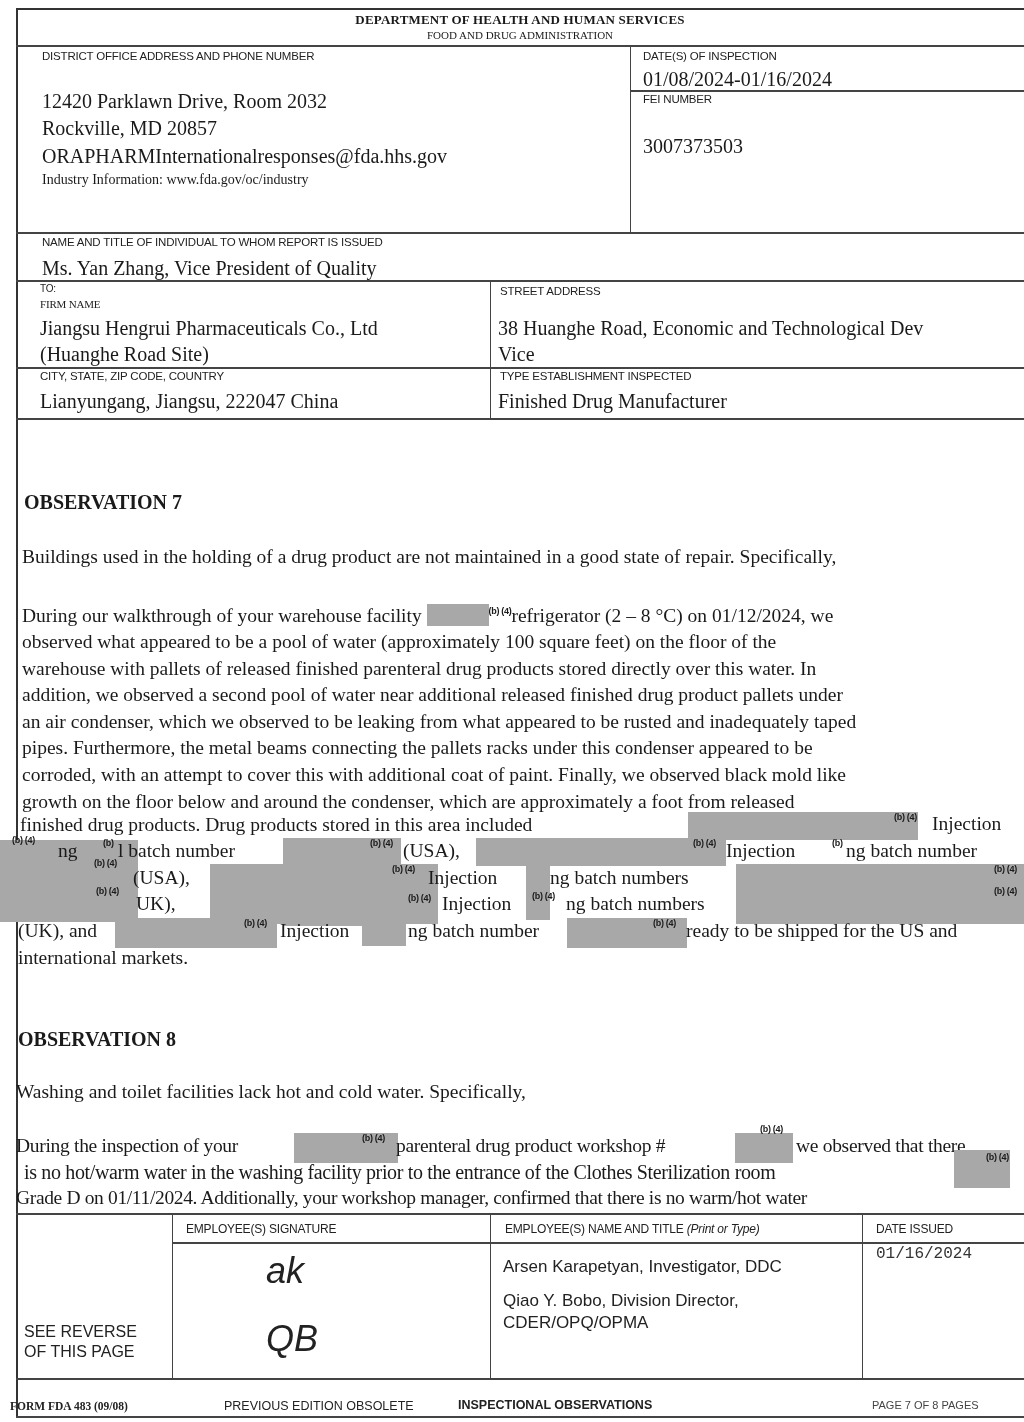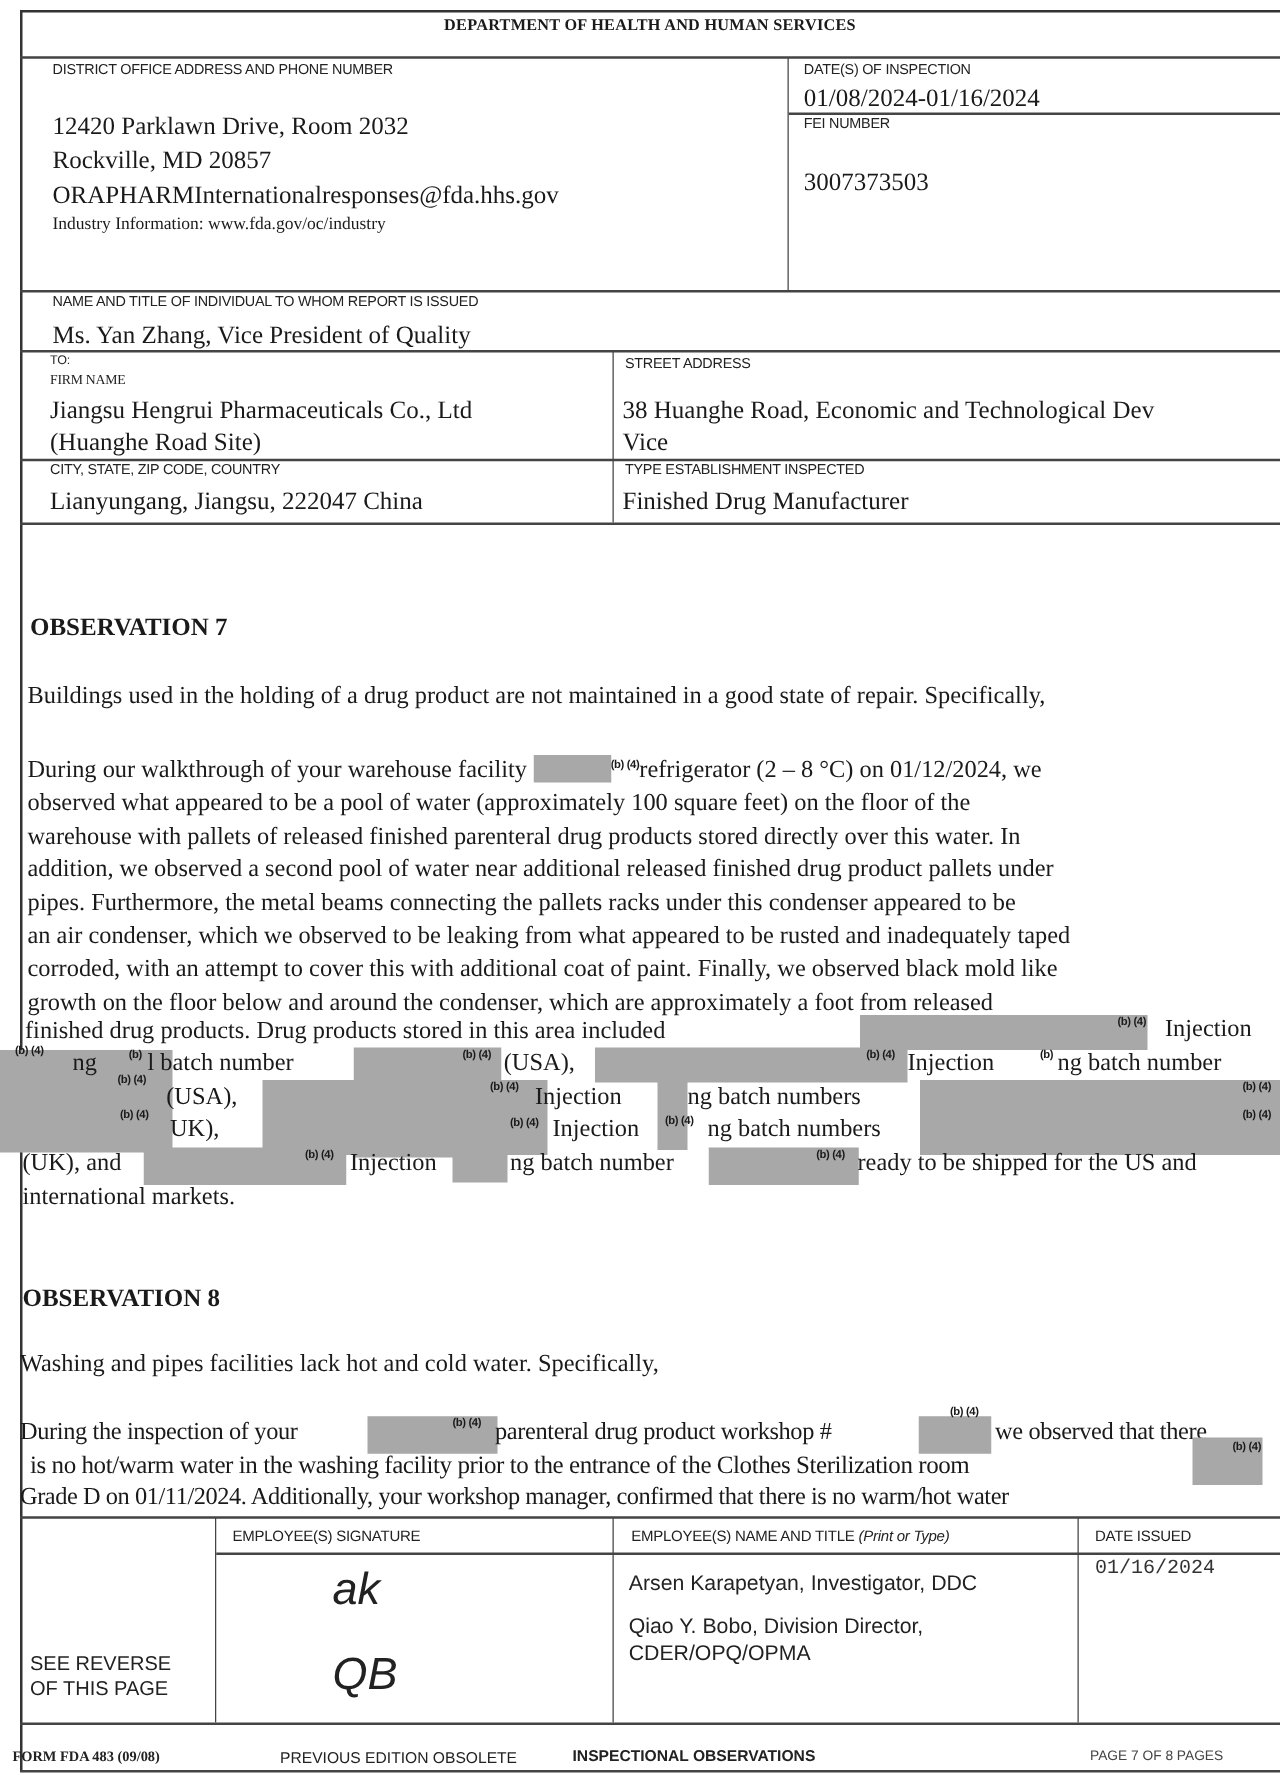--- a/index.html
+++ b/index.html
@@ -23,20 +23,21 @@
   .foot { position: absolute; font-family: "Liberation Sans", sans-serif; font-size: 12px; color: #222; }
   .sig { position: absolute; font-family: Liberation Sans, sans-serif; font-style: italic; font-size: 36px; color: #222; }
 </style>
 </head>
 <body>
 
 <div class="page">
   <div class="frame"></div>
 
   <div class="hdr-title">DEPARTMENT OF HEALTH AND HUMAN SERVICES</div>
+  <div class="hdr-sub">FOOD AND DRUG ADMINISTRATION</div>
   <div class="hline" style="left:16px;top:45px;width:1008px;"></div>
 
   <div class="vline" style="left:630px;top:46px;height:186px;"></div>
   <div class="lbl" style="left:42px;top:50px;">DISTRICT OFFICE ADDRESS AND PHONE NUMBER</div>
   <div class="val" style="left:42px;top:90px;">12420 Parklawn Drive, Room 2032</div>
   <div class="val" style="left:42px;top:117px;">Rockville, MD 20857</div>
   <div class="val" style="left:42px;top:145px;">ORAPHARMInternationalresponses@fda.hhs.gov</div>
   <div class="val-sm" style="left:42px;top:172px;">Industry Information: www.fda.gov/oc/industry</div>
 
   <div class="lbl" style="left:643px;top:50px;">DATE(S) OF INSPECTION</div>
@@ -69,22 +70,22 @@
   <div class="obs-title" style="left:24px;top:491px;">OBSERVATION 7</div>
   <div class="para" style="left:22px;top:544px;width:994px;">
     <span>Buildings used in the holding of a drug product are not maintained in a good state of repair.  Specifically,</span>
   </div>
 
   <div class="para" style="left:22px;top:598px;width:996px;">
     <span class="line"><span>During our walkthrough of your warehouse facility</span> <span class="redact" style="width:62px;"></span><span class="tag">(b) (4)</span><span>refrigerator (2 – 8 °C) on 01/12/2024, we</span></span>
     <span class="line">observed what appeared to be a pool of water (approximately 100 square feet) on the floor of the</span>
     <span class="line">warehouse with pallets of released finished parenteral drug products stored directly over this water.  In</span>
     <span class="line">addition, we observed a second pool of water near additional released finished drug product pallets under</span>
+    <span class="line">an air condenser, which we observed to be leaking from what appeared to be rusted and inadequately taped</span>
     <span class="line">pipes.  Furthermore, the metal beams connecting the pallets racks under this condenser appeared to be</span>
-    <span class="line">an air condenser, which we observed to be leaking from what appeared to be rusted and inadequately taped</span>
     <span class="line">corroded, with an attempt to cover this with additional coat of paint.  Finally, we observed black mold like</span>
     <span class="line">growth on the floor below and around the condenser, which are approximately a foot from released</span>
   </div>
 
   <div class="para" style="left:20px;top:812px;width:1000px;">
     <span class="line"><span>finished drug products.  Drug products stored in this area included</span></span>
   </div>
   <div class="redact-abs" style="left:688px;top:812px;width:230px;height:28px;"></div>
   <div class="tag-abs" style="left:894px;top:812px;">(b) (4)</div>
   <div class="val" style="left:932px;top:813px;font-size:19.5px;">Injection</div>
@@ -129,21 +130,21 @@
   <div class="val" style="left:280px;top:920px;font-size:19.5px;">Injection</div>
   <div class="redact-abs" style="left:362px;top:918px;width:44px;height:28px;"></div>
   <div class="val" style="left:408px;top:920px;font-size:19.5px;">ng batch number</div>
   <div class="redact-abs" style="left:567px;top:918px;width:120px;height:30px;"></div>
   <div class="tag-abs" style="left:653px;top:918px;">(b) (4)</div>
   <div class="val" style="left:686px;top:920px;font-size:19.5px;">ready to be shipped for the US and</div>
 
   <div class="val" style="left:18px;top:947px;font-size:19.5px;">international markets.</div>
 
   <div class="obs-title" style="left:18px;top:1028px;">OBSERVATION 8</div>
-  <div class="val" style="left:16px;top:1081px;font-size:19.5px;">Washing and pipes facilities lack hot and cold water.  Specifically,</div>
+  <div class="val" style="left:16px;top:1081px;font-size:19.5px;">Washing and toilet facilities lack hot and cold water.  Specifically,</div>
 
   <div class="val" style="left:16px;top:1135px;font-size:19.5px;letter-spacing:-0.3px;">During the inspection of your</div>
   <div class="redact-abs" style="left:294px;top:1133px;width:104px;height:30px;"></div>
   <div class="tag-abs" style="left:362px;top:1133px;">(b) (4)</div>
   <div class="val" style="left:396px;top:1135px;font-size:19.5px;letter-spacing:-0.3px;">parenteral drug product workshop #</div>
   <div class="redact-abs" style="left:735px;top:1133px;width:58px;height:30px;"></div>
   <div class="tag-abs" style="left:760px;top:1124px;">(b) (4)</div>
   <div class="val" style="left:796px;top:1135px;font-size:19.5px;letter-spacing:-0.3px;">we observed that there</div>
 
   <div class="val" style="left:24px;top:1161px;font-size:20px;letter-spacing:-0.35px;">is no hot/warm water in the washing facility prior to the entrance of the Clothes Sterilization room</div>

